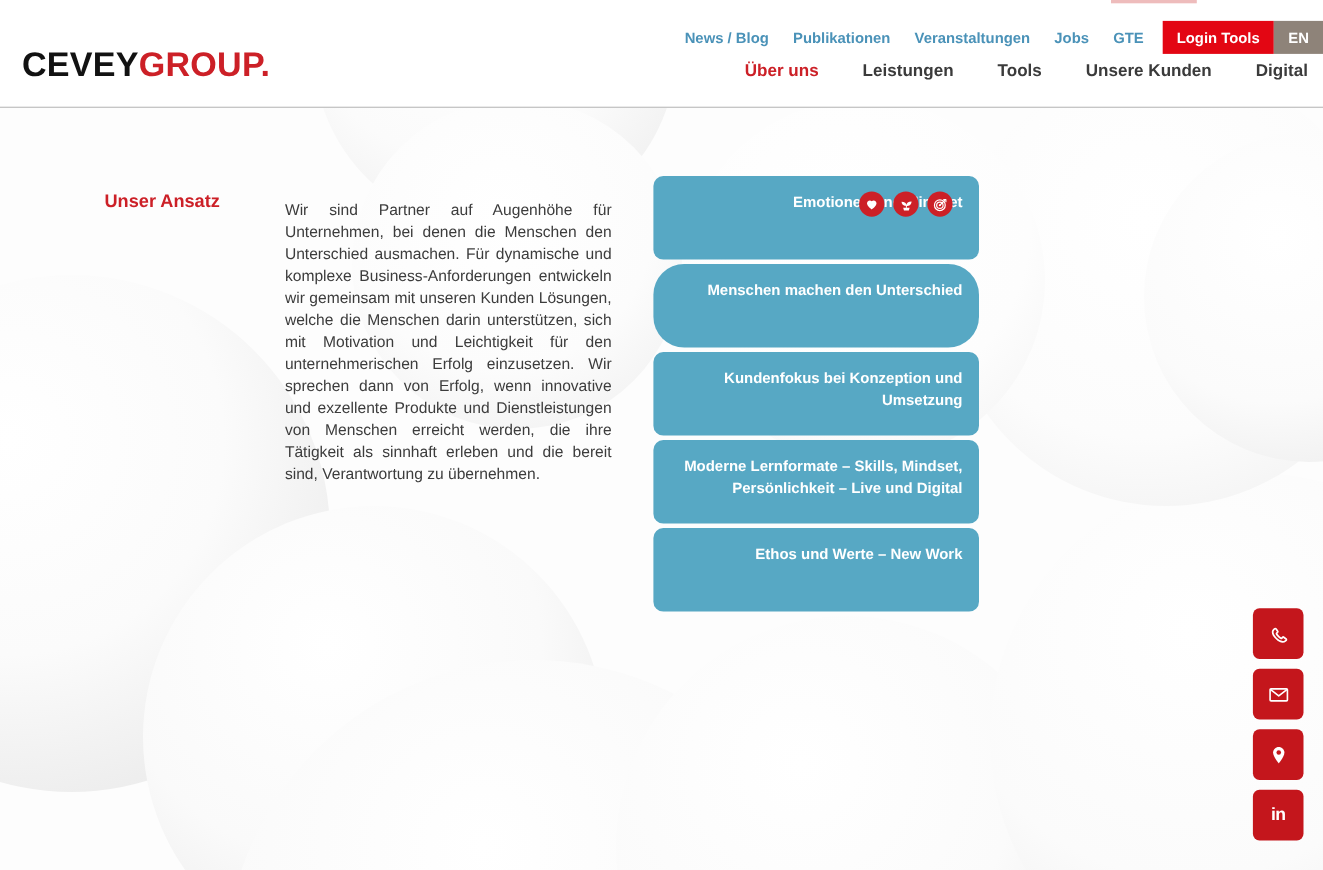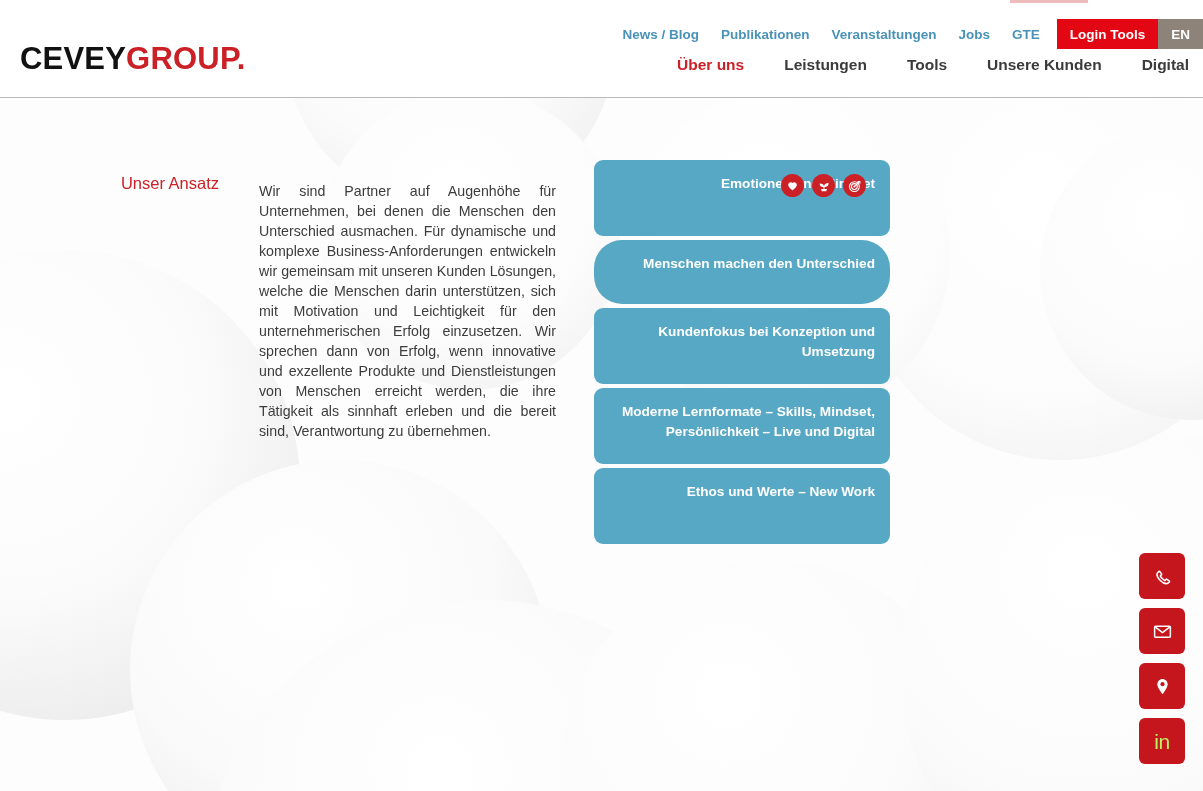--- a/index.html
+++ b/index.html
@@ -118,24 +118,23 @@
     top: 97px; left: 0; right: 0; bottom: 0;
     z-index: 10;
   }
 
   #section-title {
     position: absolute;
     left: 95px;
     top: 63px;
     width: 150px;
     font-size: 16.5px;
-    font-weight: normal;
+    font-weight: bold;
     color: #cc2027;
     line-height: 1.2;
-    text-align: center;
   }
 
   #intro-paragraph {
     position: absolute;
     left: 259px;
     top: 63px;
     width: 297px;
     font-size: 14.2px;
     line-height: 20px;
     color: #3c3c3c;
@@ -165,21 +164,21 @@
     position: absolute;
     left: 16px;
     top: 14px;
     width: 265px;
     color: #ffffff;
     font-size: 13.6px;
     font-weight: 600;
     line-height: 20px;
   }
   .acc-card.h1 { height: 76px; }
-  .acc-card.h2 { height: 64px; border-radius: 28px; }
+  .acc-card.h2 { height: 76px; border-radius: 28px; }
   .acc-card.h3 { height: 76px; }
   .acc-card.h4 { height: 76px; }
   .acc-card.h5 { height: 76px; }
   #card-icons {
     position: absolute;
     right: 24px;
     top: 14px;
     display: flex;
     gap: 8px;
     align-items: center;
@@ -210,23 +209,23 @@
     background: #c4161c;
     border-radius: 6px;
     margin-bottom: 9px;
     display: flex;
     align-items: center;
     justify-content: center;
     cursor: pointer;
   }
   .float-btn svg { display: block; }
   .float-btn .li-text {
-    color: #bef264;
-    font-size: 21px;
-    font-weight: normal;
+    color: #ffffff;
+    font-size: 16px;
+    font-weight: bold;
     line-height: 1;
     letter-spacing: -.5px;
   }
 </style>
 </head>
 <body>
 
 <div id="bg-layer">
   <div class="sphere" style="left:-170px; top:250px; width:470px; height:470px;
               background: radial-gradient(circle at 38% 32%, #ffffff 0%, #fbfbfb 45%, #ededed 78%, #e7e7e7 100%);"></div>

